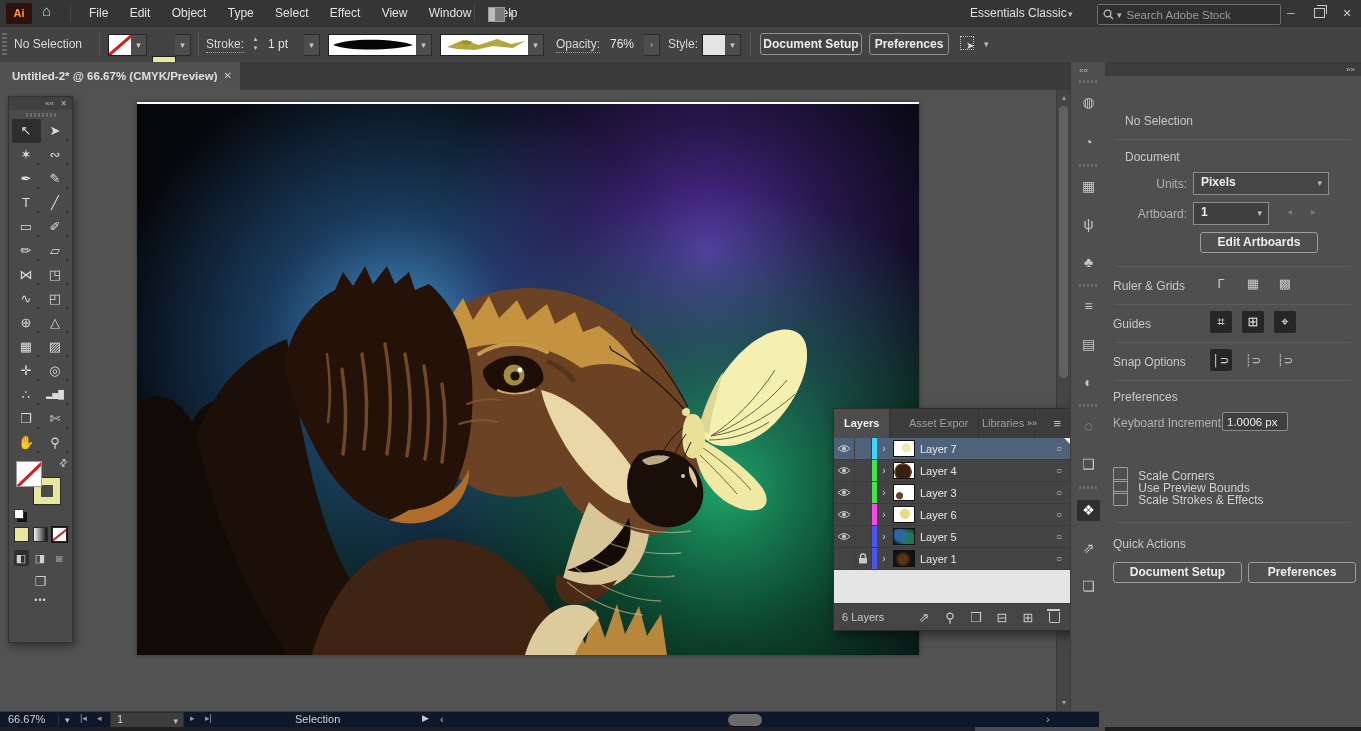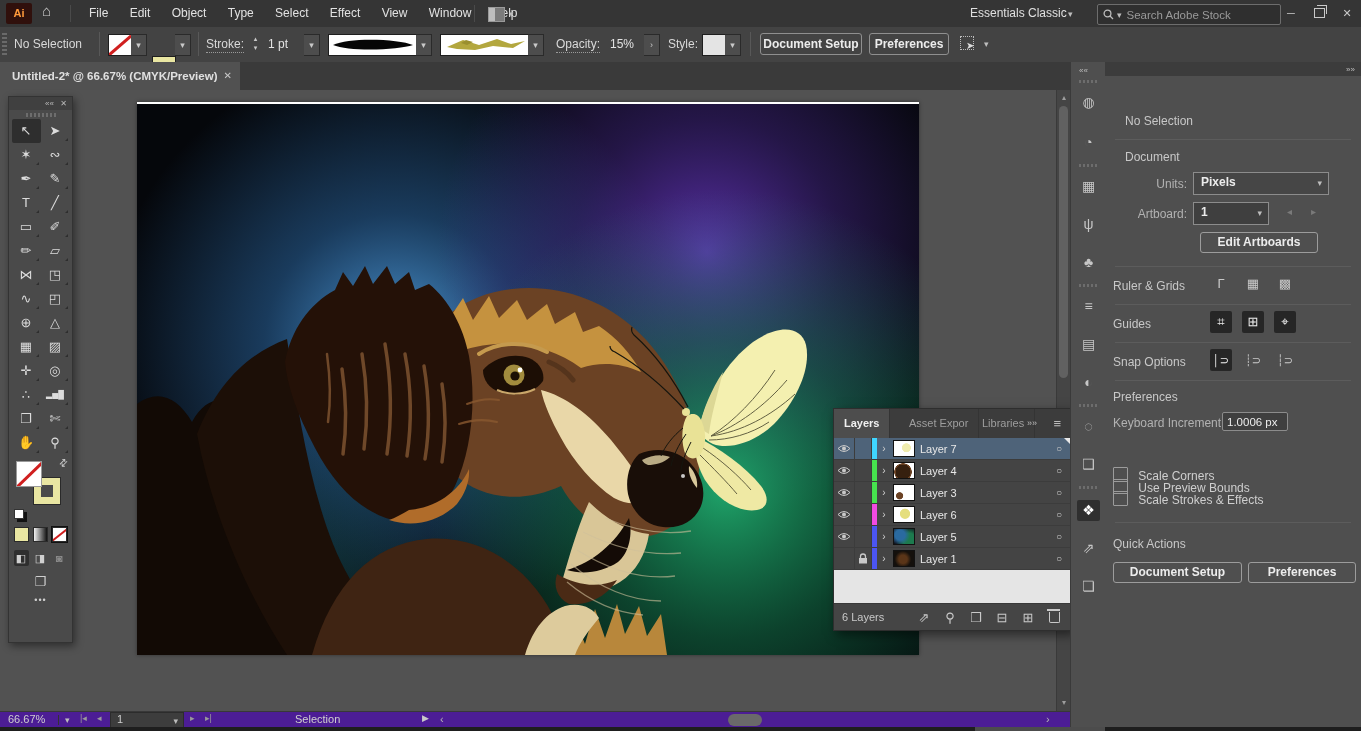--- a/index.html
+++ b/index.html
@@ -46,21 +46,21 @@
   .doctab-title{margin-left:12px;color:#e0e0e0;font-size:11.5px;font-weight:bold;}
   .doctab-close{position:absolute;right:8px;top:0;color:#c9c9c9;font-size:10px;}
   
   .canvas{left:0;top:90px;width:1056px;height:621px;background:#525252;overflow:hidden;}
   .artboard{left:137px;top:102px;width:782px;height:553px;background:#ffffff;box-shadow:0 0 4px rgba(0,0,0,.4);}
   .artboard svg{display:block;margin-top:2px;}
   
   .vscroll{left:1056px;top:90px;width:14px;height:621px;background:#454545;border-left:1px solid #3a3a3a;}
   .vthumb{left:2px;top:16px;width:9px;height:272px;background:#616161;border-radius:5px;}
   .sb-ar{width:14px;height:14px;text-align:center;line-height:14px;font-size:8px;color:#9d9d9d;}
-  .statusbar{left:0;top:711px;width:1070px;height:16px;background:#4c1d95;border-top:1px solid #383838;font-size:11px;color:#cfcfcf;}
+  .statusbar{left:0;top:711px;width:1070px;height:16px;background:#0f172a;border-top:1px solid #383838;font-size:11px;color:#cfcfcf;padding-left:29px;}
   .hthumb{top:2px;width:34px;height:12px;background:#6a6a6a;border-radius:7px;}
   .bottomstrip{left:0;top:727px;width:1361px;height:4px;background:#1e1e1e;}
   .bs-seg{left:975px;top:0;width:130px;height:4px;background:#4c4c4c;}
   
   .toolspanel{left:8px;top:96px;width:63px;height:545px;background:#4a4a4a;border:1px solid #333;
               box-shadow:2px 3px 8px rgba(0,0,0,.45);}
   .tp-head{height:13px;background:#404040;position:relative;font-size:8px;color:#b9b9b9;}
   .tp-grip{width:30px;height:4px;margin:3px auto 1px;background:repeating-linear-gradient(90deg,#6d6d6d 0 2px,transparent 2px 4px);}
   .toolgrid{display:flex;flex-wrap:wrap;width:58px;margin:2px auto 0;}
   .tool{width:29px;height:24px;text-align:center;line-height:24px;font-size:13px;color:#dcdcdc;position:relative;}
@@ -195,21 +195,21 @@
     </div>
     <span class="abs dd-arrow" style="left:416px;">▾</span>
     <div class="abs brush-box" style="left:440px;">
       <svg width="88" height="20">
           <path d="M6,12 L22,5 L38,10 L56,4 L70,9 L84,6 L72,13 L52,11 L34,15 L16,14 Z" fill="#b3a73e"></path>
           <path d="M20,8 l5,-3 l7,2 l-6,3 Z" fill="#9a8f2f"></path>
         </svg>
     </div>
     <span class="abs dd-arrow" style="left:528px;">▾</span>
     <span class="abs cb-ulabel" style="left:556px;">Opacity:</span>
-    <span class="abs val-box" style="left:604px;">15%</span>
+    <span class="abs val-box" style="left:604px;">76%</span>
     <span class="abs dd-arrow" style="left:644px;">›</span>
     <span class="abs cb-label" style="left:668px;">Style:</span>
     <div class="abs sw" style="left:702px;background:#e4e4e4;"></div>
     <span class="abs dd-arrow" style="left:725px;">▾</span>
     <div class="abs cb-sep" style="left:750px;"></div>
 
     <span class="abs cb-btn" style="left:760px;width:100px;">Document Setup</span>
     <span class="abs cb-btn" style="left:869px;width:78px;">Preferences</span>
     <span class="abs" style="left:960px;top:9px;width:12px;height:12px;border:1px dotted #bdbdbd;"></span>
     <span class="abs" style="left:966px;top:13px;color:#dcdcdc;font-size:10px;">➤</span>

